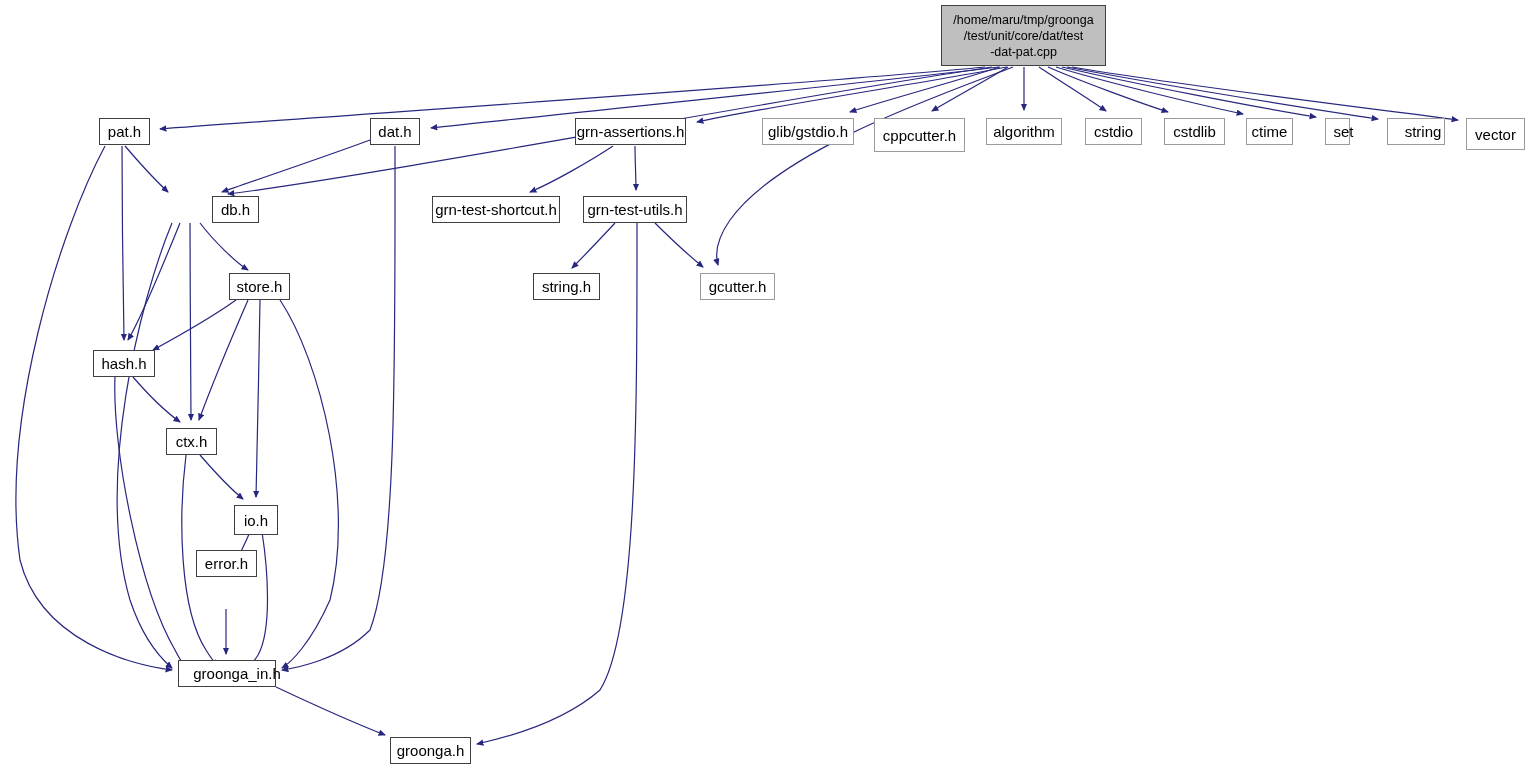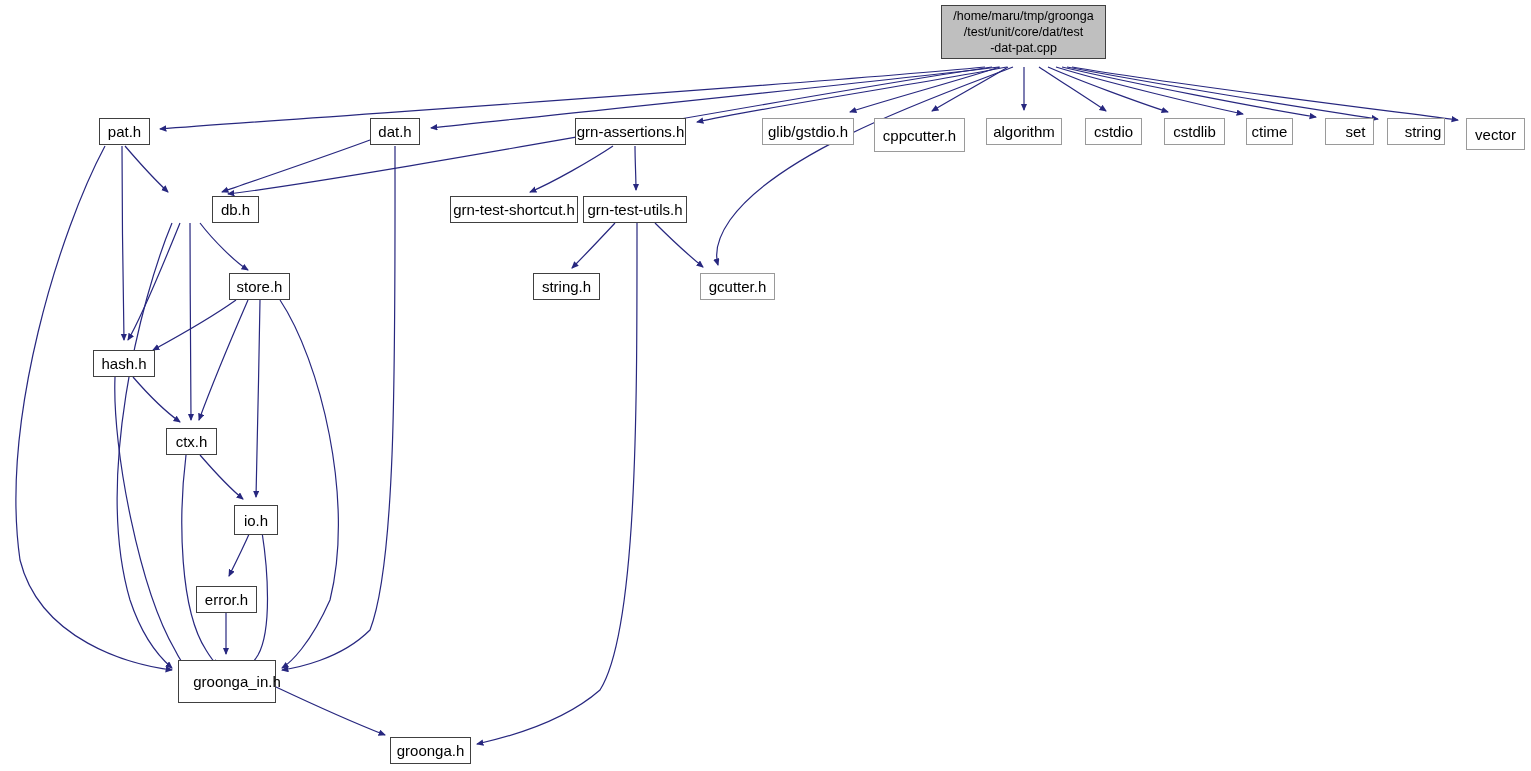--- a/index.html
+++ b/index.html
@@ -95,41 +95,41 @@
         <path d="M 226,609 C 226,628 226,648 226,654" fill="none" stroke="#27277f" stroke-width="1.2" marker-end="url(#arrowhead)"></path>
         <path d="M 276,687 C 310,703 362,726 385,735" fill="none" stroke="#27277f" stroke-width="1.2" marker-end="url(#arrowhead)"></path>
         <path d="M 613,146 C 592,160 552,183 530,192" fill="none" stroke="#27277f" stroke-width="1.2" marker-end="url(#arrowhead)"></path>
         <path d="M 635,146 C 635,160 636,178 636,190" fill="none" stroke="#27277f" stroke-width="1.2" marker-end="url(#arrowhead)"></path>
         <path d="M 615,223 C 601,238 582,258 572,268" fill="none" stroke="#27277f" stroke-width="1.2" marker-end="url(#arrowhead)"></path>
         <path d="M 655,223 C 670,238 692,258 703,267" fill="none" stroke="#27277f" stroke-width="1.2" marker-end="url(#arrowhead)"></path>
         <path d="M 637,223 C 637,400 638,630 600,690 C 560,725 495,740 477,744" fill="none" stroke="#27277f" stroke-width="1.2" marker-end="url(#arrowhead)"></path>
       </g>
   </svg>
   <div id="nodes">
-      <div class="node root" style="left: 941px; top: 5px; width: 165px; height: 54px;">/home/maru/tmp/groonga
+      <div class="node root" style="left: 941px; top: 5px; width: 165px; height: 61px;">/home/maru/tmp/groonga
 /test/unit/core/dat/test
 -dat-pat.cpp</div>
       <div class="node strong" style="left: 99px; top: 118px; width: 51px; height: 27px;">pat.h</div>
       <div class="node strong" style="left: 370px; top: 118px; width: 50px; height: 27px;">dat.h</div>
       <div class="node strong" style="left: 575px; top: 118px; width: 111px; height: 27px;">grn-assertions.h</div>
       <div class="node" style="left: 762px; top: 118px; width: 92px; height: 27px;">glib/gstdio.h</div>
       <div class="node" style="left: 874px; top: 118px; width: 91px; height: 34px;">cppcutter.h</div>
       <div class="node" style="left: 986px; top: 118px; width: 76px; height: 27px;">algorithm</div>
       <div class="node" style="left: 1085px; top: 118px; width: 57px; height: 27px;">cstdio</div>
       <div class="node" style="left: 1164px; top: 118px; width: 61px; height: 27px;">cstdlib</div>
       <div class="node" style="left: 1246px; top: 118px; width: 47px; height: 27px;">ctime</div>
-      <div class="node" style="left: 1325px; top: 118px; width: 49px; height: 27px; padding-left: 12px;">set</div>
+      <div class="node" style="left: 1325px; top: 118px; width: 25px; height: 27px; padding-left: 12px;">set</div>
       <div class="node" style="left: 1387px; top: 118px; width: 58px; height: 27px; padding-left: 14px;">string</div>
       <div class="node" style="left: 1466px; top: 118px; width: 59px; height: 32px; text-align: center;">vector</div>
       <div class="node strong" style="left: 168px; top: 196px; width: 47px; height: 27px; margin-left: 44px;">db.h</div>
-      <div class="node strong" style="left: 432px; top: 196px; width: 128px; height: 27px; margin-left: 18px;">grn-test-shortcut.h</div>
+      <div class="node strong" style="left: 432px; top: 196px; width: 128px; height: 27px;">grn-test-shortcut.h</div>
       <div class="node strong" style="left: 583px; top: 196px; width: 104px; height: 27px;">grn-test-utils.h</div>
       <div class="node strong" style="left: 229px; top: 273px; width: 61px; height: 27px;">store.h</div>
       <div class="node strong" style="left: 533px; top: 273px; width: 67px; height: 27px;">string.h</div>
       <div class="node" style="left: 680px; top: 273px; width: 75px; height: 27px; margin-left: 20px;">gcutter.h</div>
       <div class="node strong" style="left: 93px; top: 350px; width: 62px; height: 27px;">hash.h</div>
       <div class="node strong" style="left: 166px; top: 428px; width: 51px; height: 27px;">ctx.h</div>
       <div class="node strong" style="left: 234px; top: 505px; width: 44px; height: 30px;">io.h</div>
-      <div class="node strong" style="left: 196px; top: 586px; width: 61px; height: 27px;">error.h</div>
-      <div class="node strong" style="left: 178px; top: 660px; width: 98px; height: 43px; padding-left: 20px;">groonga_in.h</div>
+      <div class="node strong" style="left: 196px; top: 550px; width: 61px; height: 27px;">error.h</div>
+      <div class="node strong" style="left: 178px; top: 660px; width: 98px; height: 27px; padding-left: 20px;">groonga_in.h</div>
       <div class="node strong" style="left: 390px; top: 737px; width: 81px; height: 27px;">groonga.h</div>
     </div>
 </div>
 
 </body></html>

